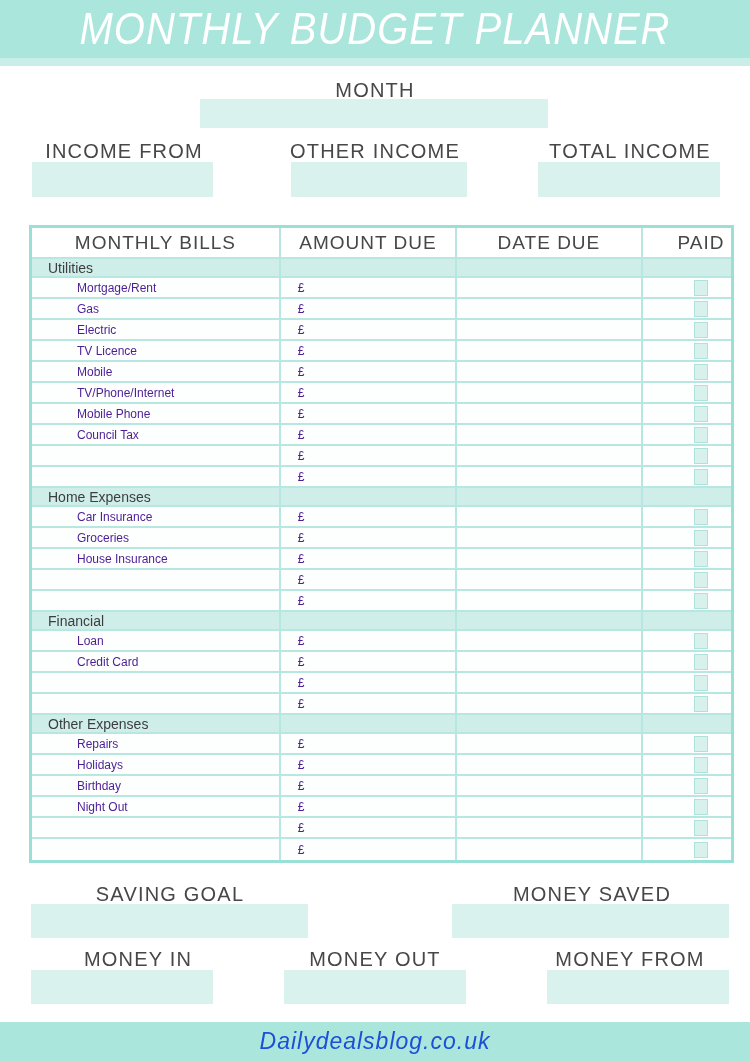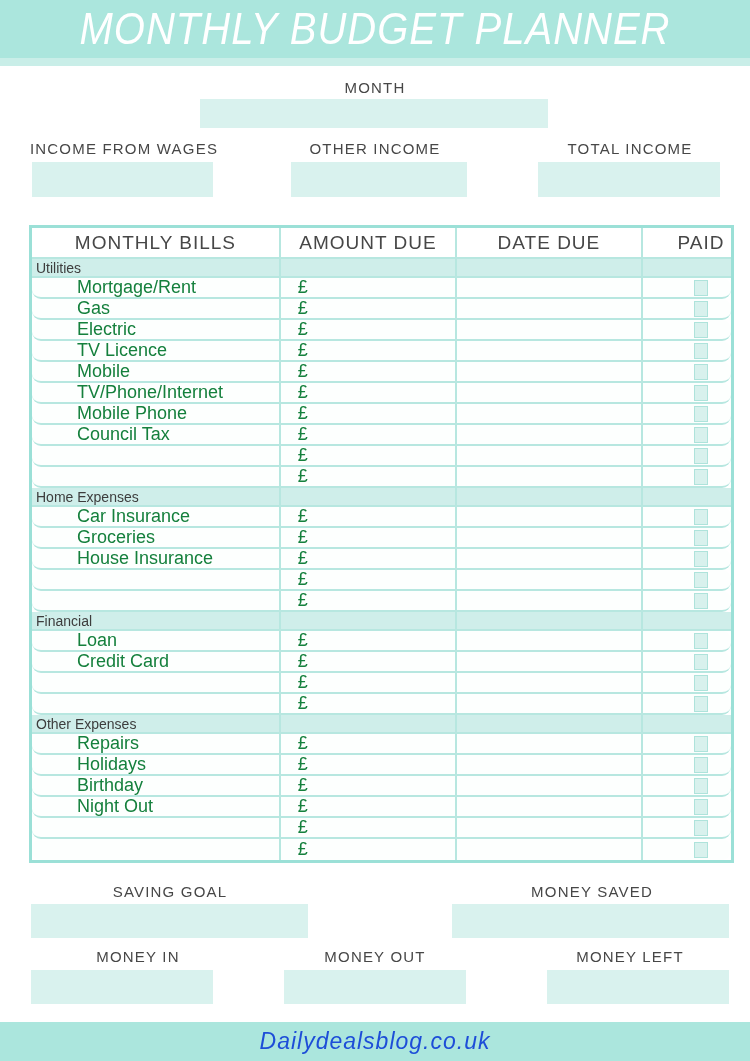--- a/index.html
+++ b/index.html
@@ -7,21 +7,21 @@
   .page{position:absolute;inset:0;background:#fff;}
 
   
   .header{position:absolute;top:0;left:0;right:0;height:58px;background:var(--accent);}
   .header-strip{position:absolute;top:58px;left:0;right:0;height:8px;background:var(--accent-light);}
   .title{display:flex;align-items:center;justify-content:center;height:100%;
          color:#fff;font-size:40px;font-style:italic;letter-spacing:1px;
          transform:scaleY(1.1);white-space:nowrap;}
 
   
-  .lbl{position:absolute;text-align:center;font-size:15px;letter-spacing:1.2px;color:var(--text);}
+  .lbl{position:absolute;text-align:center;font-size:20px;letter-spacing:1.2px;color:var(--text);}
   .field{position:absolute;background:var(--field);}
 
   #month-label{top:79px;left:0;width:750px;}
   #month-box{left:200px;top:99px;width:348px;height:29px;}
 
   #inc-label-1{top:140px;left:18px;width:212px;}
   #inc-label-2{top:140px;left:270px;width:210px;}
   #inc-label-3{top:140px;left:525px;width:210px;}
   #inc-box-1{left:32px;top:162px;width:181px;height:35px;}
   #inc-box-2{left:291px;top:162px;width:176px;height:35px;}
@@ -31,22 +31,22 @@
   .bills{position:absolute;left:29px;top:225px;width:699px;border:3px solid var(--tborder);background:#fff;}
   .trow{display:flex;box-sizing:border-box;border-bottom:2px solid var(--line);}
   .trow:last-child{border-bottom:none;}
   .trow > div{box-sizing:border-box;border-right:2px solid var(--line);}
   .trow > div:last-child{border-right:none;}
   .c1{width:35.6%;} .c2{width:25.2%;} .c3{width:26.6%;} .c4{width:12.6%;padding-left:28px;}
   .thead{height:31px;align-items:center;background:#fff;}
   .thead > div{display:flex;align-items:center;justify-content:center;height:100%;
                font-size:19px;letter-spacing:1px;color:var(--text);}
   .section{height:19px;background:var(--section);}
-  .section .c1{display:flex;align-items:center;padding-left:4px;font-size:14px;color:#3d3d3d;height:100%;}
-  .brow{height:21px;background:#fdfffe;font-size:18px;color:#15803d;border-radius:9px;}
+  .section .c1{display:flex;align-items:center;padding-left:16px;font-size:14px;color:#3d3d3d;height:100%;}
+  .brow{height:21px;background:#fdfffe;font-size:12px;color:#4c1d95;}
   .brow .c1{display:flex;align-items:center;padding-left:45px;height:100%;}
   .brow .c2{display:flex;align-items:center;padding-left:17px;height:100%;}
   .brow .c4{display:flex;align-items:center;justify-content:center;height:100%;}
   .checkbox{width:12px;height:14px;background:var(--cbfill);border:1px solid var(--cbborder);}
 
   
   #sg-label{top:883px;left:30px;width:280px;}
   #ms-label{top:883px;left:452px;width:280px;}
   #sg-box{left:31px;top:904px;width:277px;height:34px;}
   #ms-box{left:452px;top:904px;width:277px;height:34px;}
@@ -366,21 +366,21 @@
       </div>
     </div>
 
   <div class="lbl" id="sg-label">SAVING GOAL</div>
   <div class="lbl" id="ms-label">MONEY SAVED</div>
   <div class="field" id="sg-box"></div>
   <div class="field" id="ms-box"></div>
 
   <div class="lbl" id="mi-label">MONEY IN</div>
   <div class="lbl" id="mo-label">MONEY OUT</div>
-  <div class="lbl" id="ml-label">MONEY LEFT</div>
+  <div class="lbl" id="ml-label">MONEY FROM</div>
   <div class="field" id="mi-box"></div>
   <div class="field" id="mo-box"></div>
   <div class="field" id="ml-box"></div>
 
   <div class="footer">
     <span>Dailydealsblog.co.uk</span>
   </div>
 
 </div>
 

